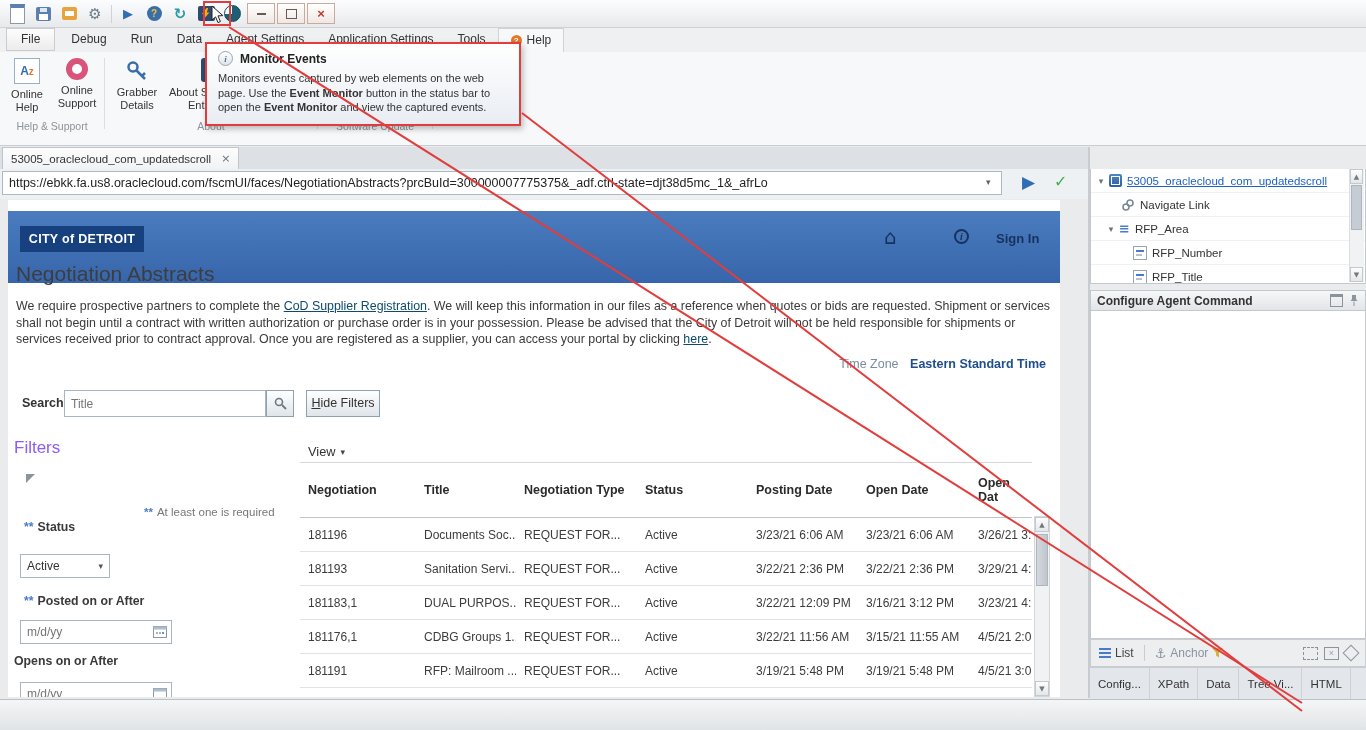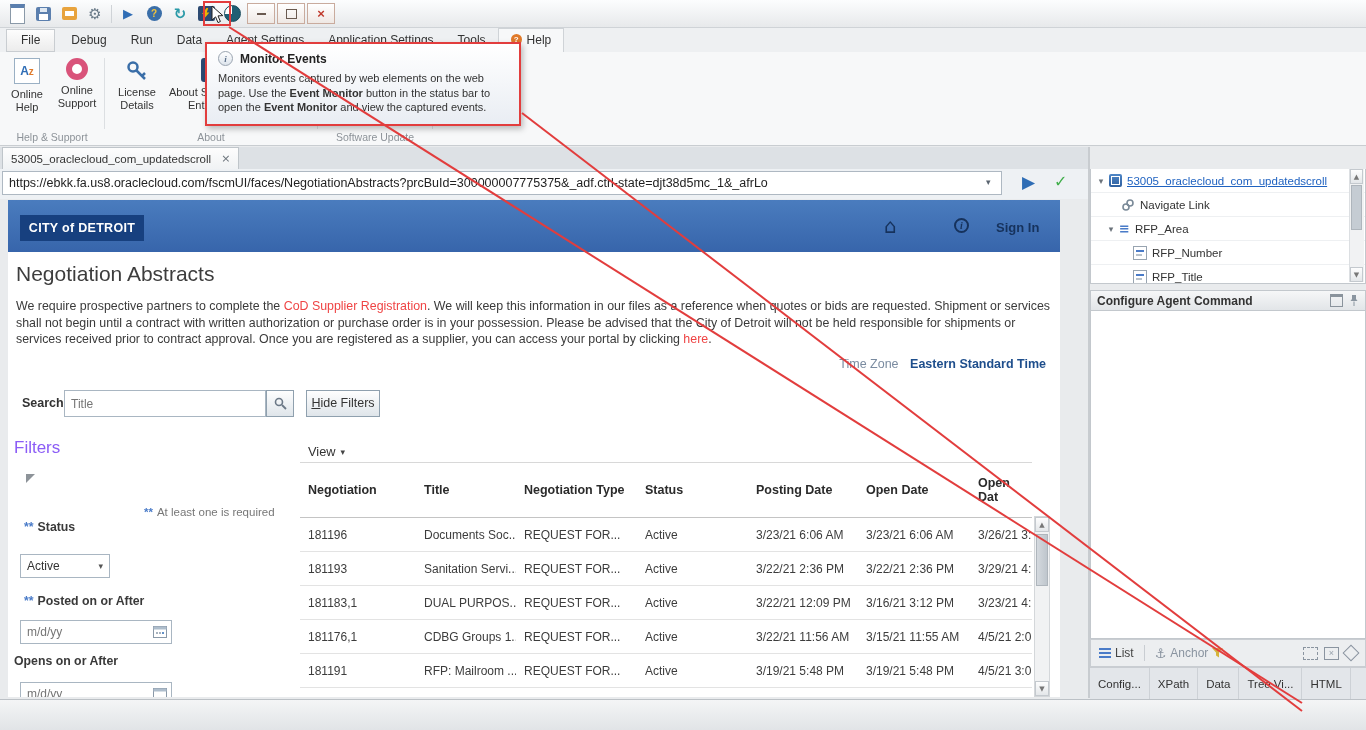--- a/index.html
+++ b/index.html
@@ -8,49 +8,49 @@
   .glyph{font-family:"DejaVu Sans","Liberation Sans",sans-serif}
   .flex{display:flex;align-items:center}
 
   
   #titlebar{position:absolute;left:0;top:0;width:100%;height:28px;background:linear-gradient(#fcfdfe,#e7e9eb);border-bottom:1px solid #cfd3d7;display:flex;align-items:center;padding-left:4px;box-sizing:border-box}
   .tbico{width:26px;height:24px;display:flex;align-items:center;justify-content:center}
   .winbtn{width:26px;height:19px;border:1px solid #c9ab9d;background:linear-gradient(#ffffff,#efe8e4);display:flex;align-items:center;justify-content:center;margin-left:2px;font-size:11px;color:#6a5a50}
   .vsep{width:1px;height:18px;background:#cfd3d7;margin:0 3px}
 
   
-  #ribbontabs{position:absolute;left:0;top:28px;width:100%;height:24px;background:#eef0f2;border-bottom:1px solid #d3d7db;display:flex;align-items:center}
+  #ribbontabs{position:absolute;left:0;top:28px;width:100%;height:24px;background:#eef0f2;border-bottom:1px solid #d3d7db;display:flex;align-items:flex-start}
   .rtab{padding:4px 12px 5px 12px;font-size:12px;color:#333}
   .rtab.filetab{border:1px solid #c9cdd1;background:linear-gradient(#fdfdfd,#ececec);margin:0 4px 0 6px;padding:3px 14px 4px 14px}
   .rtab.active{background:#f7f8f9;border:1px solid #cfd3d7;border-bottom:1px solid #f7f8f9;display:flex;align-items:center;gap:5px}
   #ribbonbody{position:absolute;left:0;top:52px;width:100%;height:93px;background:#f7f8f9;border-bottom:1px solid #c9cdd1}
   .rgroup{position:absolute;top:0;height:100%}
   .gdiv{position:absolute;top:6px;bottom:16px;width:1px;background:#dcdfe2}
-  .grouplabel{position:absolute;bottom:2px;left:0;right:0;text-align:center;font-size:10.5px;color:#8d9399}
+  .grouplabel{position:absolute;bottom:13px;left:0;right:0;text-align:center;font-size:10.5px;color:#8d9399}
   .rbtn{position:absolute;top:3px;text-align:center;font-size:11px;color:#333;line-height:13px}
   .ric{margin:3px auto 4px auto;display:flex;align-items:center;justify-content:center}
 
   
   #tooltip{position:absolute;left:205px;top:42px;width:316px;border:2px solid #e23d3d;background:linear-gradient(#ffffff,#e9edf3);box-shadow:2px 3px 6px rgba(0,0,0,.25);z-index:40;padding:7px 10px 9px 11px;box-sizing:border-box}
   #tooltip .t-title{font-weight:bold;font-size:12px;color:#222}
   #tooltip .t-body{font-size:11px;color:#333;line-height:14.5px;margin-top:5px}
 
   
   #tabstrip{position:absolute;left:0;top:147px;width:1088px;height:22px;background:#dde1e5;border-bottom:1px solid #c2c7cc}
   #doctab{position:absolute;left:2px;top:0;height:21px;background:linear-gradient(#fdfdfd,#f0f2f4);border:1px solid #bfc5ca;border-bottom:none;display:flex;align-items:center;padding:0 8px;font-size:11.5px;gap:10px}
   #urlrow{position:absolute;left:0;top:169px;width:1088px;height:30px;background:#eef1f4;display:flex;align-items:center}
   #urlinput{position:absolute;left:2px;top:2px;width:1000px;height:24px;border:1px solid #aeb8c2;background:#fff;font-size:12.5px;font-family:"Liberation Sans",sans-serif;color:#222;padding:0 18px 0 6px;box-sizing:border-box}
   .browser{position:absolute;left:8px;top:200px;width:1052px;height:497px;background:#fff;overflow:hidden}
 
   
-  .band{position:absolute;left:0;top:0;width:100%;height:52px;background:linear-gradient(#4a7cbe,#3765ab)}
+  .band{position:absolute;left:0;top:11px;width:100%;height:72px;background:linear-gradient(#4a7cbe,#3765ab)}
   .logo{position:absolute;left:12px;top:15px;width:124px;height:26px;background:#17407f;color:#fff;font-weight:bold;font-size:12.5px;display:flex;align-items:center;justify-content:center;letter-spacing:.3px}
   .pg-h1{position:absolute;left:8px;top:62px;font-size:21px;color:#3d3d3d}
   .pg-para{position:absolute;left:8px;top:98px;width:1036px;font-size:12.4px;color:#3a3a3a;line-height:16.5px}
-  .pg-link{color:#ef4444;cursor:pointer}
+  .pg-link{color:#0c4a6e;text-decoration:underline;cursor:pointer}
   .tzone{position:absolute;top:157px;right:14px;font-size:12.5px}
   .inputbox{border:1px solid #a9b6c2;background:#fff;font-size:12px;font-family:"Liberation Sans",sans-serif;color:#333;box-sizing:border-box;padding:0 6px}
   .btnbox{border:1px solid #8fa0ae;background:linear-gradient(#fefefe,#dfe5ea);font-size:12.5px;color:#333;display:flex;align-items:center;justify-content:center;box-sizing:border-box}
   .hide-filters-btn{display:block;line-height:25px;text-align:center}
   .hide-filters-btn::first-letter{text-decoration:underline}
   .flabel{position:absolute;font-size:12.3px;font-weight:bold;color:#3a3a3a}
   .reqmark{color:#4a7bc8;margin-right:4px;font-weight:bold}
   .ptable{position:absolute;left:292px;top:262px;width:732px;border-collapse:collapse;table-layout:fixed;font-size:12px;color:#3c3c3c}
   .ptable th{font-size:12.5px;color:#2b2b2b;text-align:left;height:54px;vertical-align:middle;border-top:1px solid #d8d8d8;border-bottom:1px solid #c4c4c4;padding:0 4px 0 8px;font-weight:bold}
   .ptable td{height:33px;border-bottom:1px solid #e3e3e3;padding:0 4px 0 8px;white-space:nowrap;overflow:hidden}
@@ -161,21 +161,21 @@
     <div class="gdiv" style="left:104px"></div>
 
     <div class="rgroup" style="left:105px;width:212px">
       <div class="rbtn" style="left:4px;width:56px">
         <span class="ric" style="width:24px;height:24px">
           <svg width="22" height="22">
               <circle cx="7" cy="8" r="4.5" fill="none" stroke="#3a6ea8" stroke-width="2.5"></circle>
               <path d="M10.5 11.5 L19 20 M16 17 l3 -3" stroke="#3a6ea8" stroke-width="2.5" fill="none"></path>
             </svg>
         </span>
-        <span>License Details</span>
+        <span>Grabber Details</span>
       </div>
       <div class="rbtn" style="left:62px;width:92px">
         <span class="ric" style="width:24px;height:24px;background:#2c4a72;border-radius:3px;color:#fff;font-weight:bold;font-size:13px">S</span>
         <span>About Sequentum Enterprise</span>
       </div>
       <div class="grouplabel">About</div>
     </div>
     <div class="gdiv" style="left:317px"></div>
 
     <div class="rgroup" style="left:318px;width:114px">

